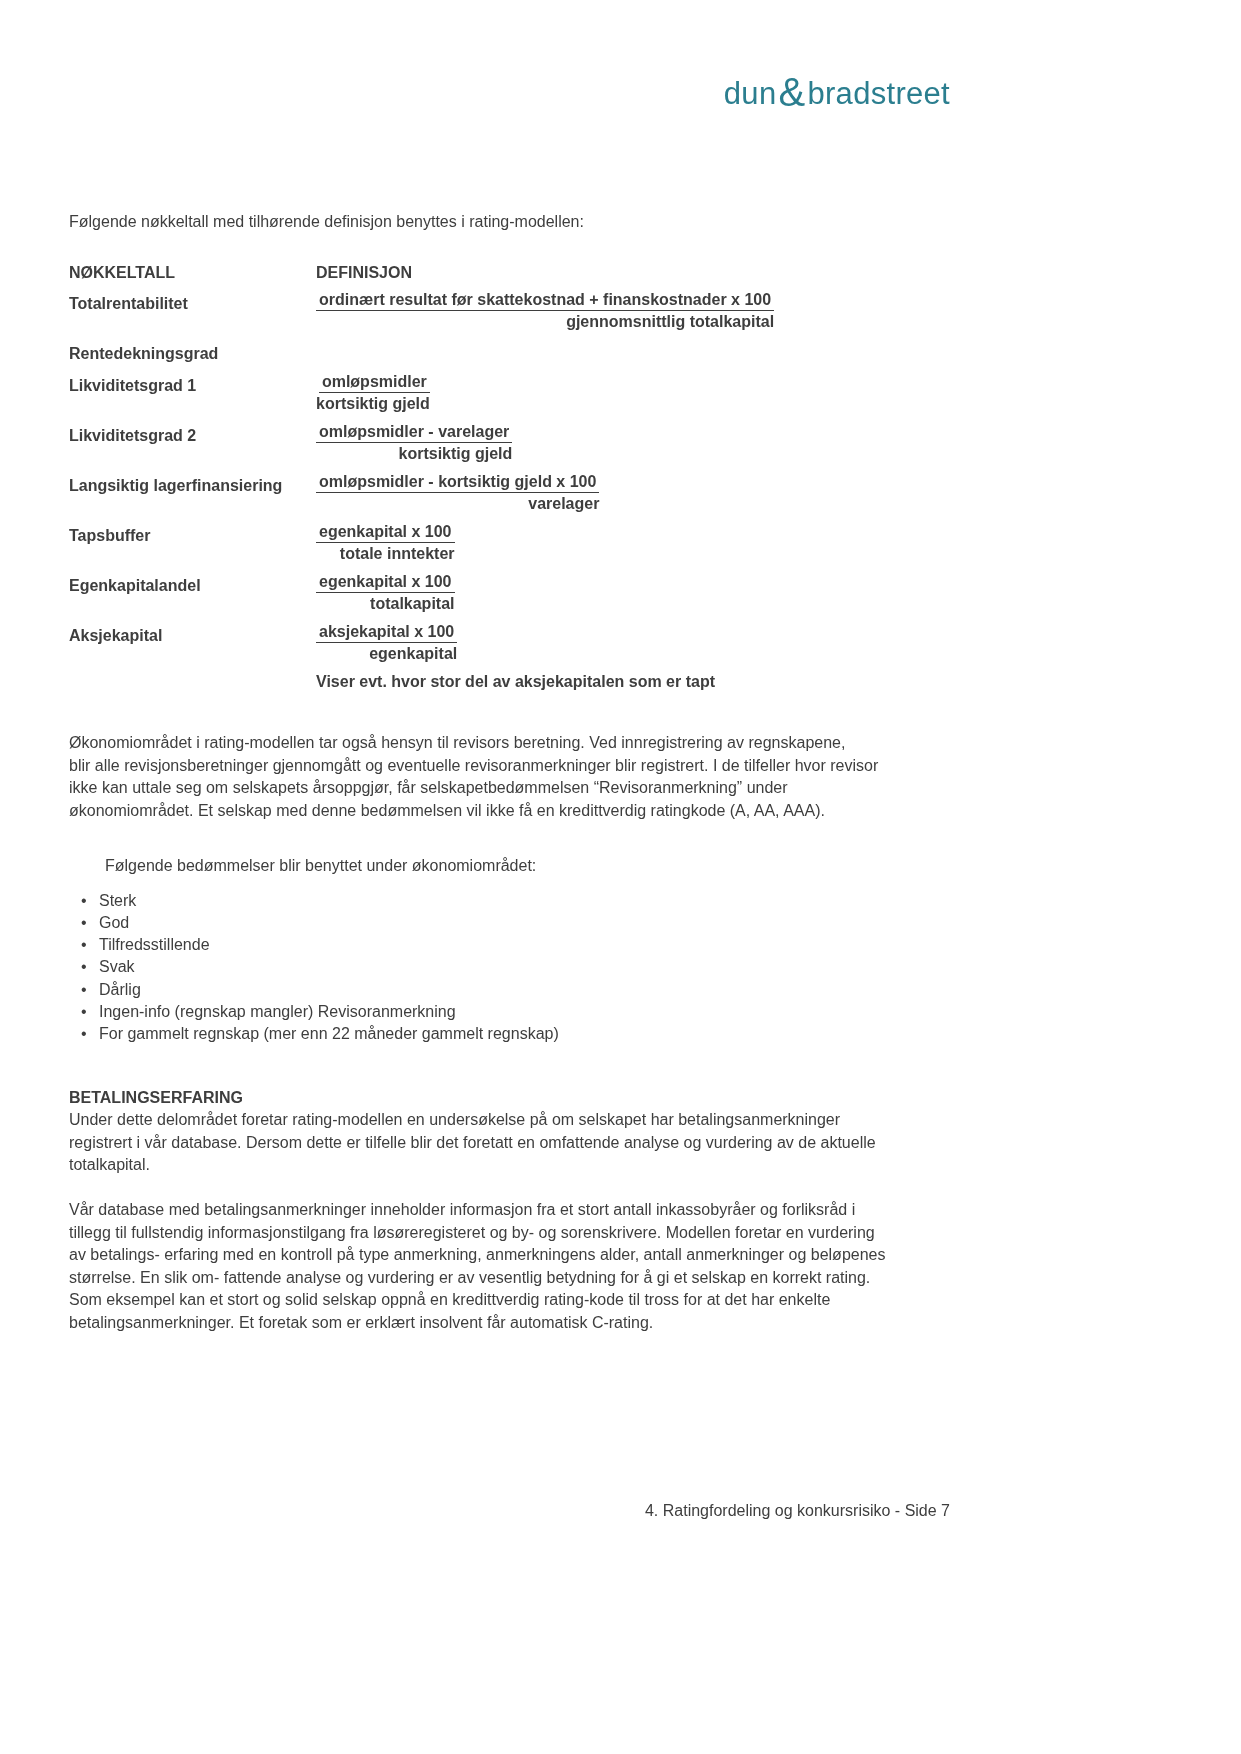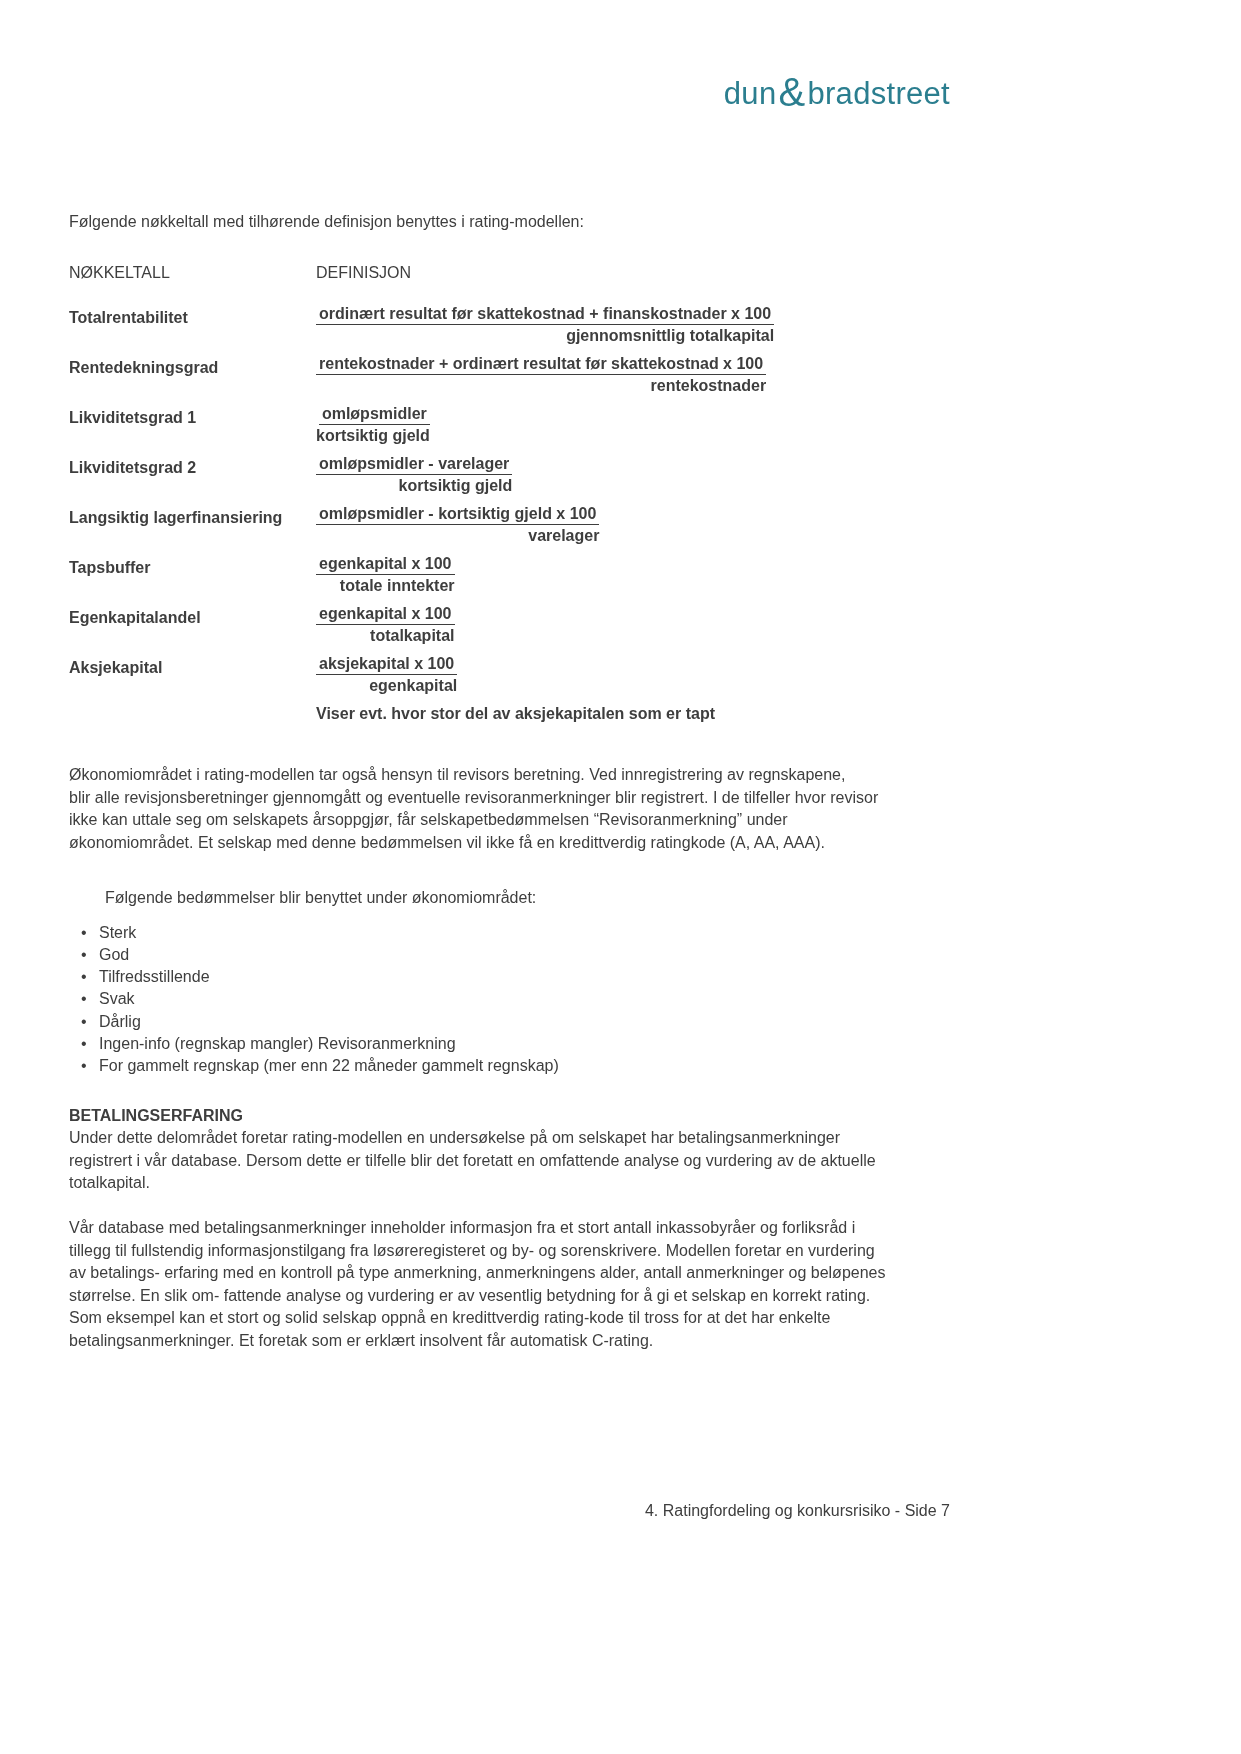--- a/index.html
+++ b/index.html
@@ -37,21 +37,21 @@
     top: 2px;
     margin: 0 2px;
   }
   
   .intro {
     margin: 97px 0 0 0;
     line-height: 22px;
   }
   
   .ratio-table { margin-top: 31px; }
-  .thead { display: flex; font-weight: 400; margin-bottom: 22px; }
+  .thead { display: flex; font-weight: 700; margin-bottom: 8px; }
   .col1 { flex: 0 0 247px; width: 247px; }
   .trow { display: flex; margin-bottom: 9px; font-weight: bold; }
   .trow .col1 { padding-top: 5px; }
   .fraction {
     display: inline-block;
     text-align: right;
     line-height: 19px;
   }
   .num {
     display: inline-block;
@@ -69,21 +69,21 @@
   .assess-intro { margin-top: 33px; line-height: 22.5px; margin-left: 36px; }
   .bullet-list { margin: 12px; padding: 0; list-style: none; }
   .bullet-list li { line-height: 22.3px; }
   .bullet-list li::before {
     content: "\2022";
     display: inline-block;
     width: 18px;
   }
   
   .section-heading {
-    margin-top: 27px;
+    margin-top: 41px;
     font-weight: 700;
     line-height: 22.5px;
   }
   .para-payment2 { margin-top: 22.5px; }
   
   .footer {
     position: absolute;
     top: 1502px;
     right: 291px;
     font-size: 16px;
@@ -113,26 +113,20 @@
             <div class="col2">
               <div class="fraction">
                 <div class="num">ordinært resultat før skattekostnad + finanskostnader x 100</div>
                 <div class="den">gjennomsnittlig totalkapital</div>
               </div>
             </div>
           </div>
 
           <div class="trow">
             <div class="col1">Rentedekningsgrad</div>
-            <div class="col2">
-              <div class="fraction">
-                <div class="num">rentekostnader + ordinært resultat før skattekostnad x 100</div>
-                <div class="den">rentekostnader</div>
-              </div>
-            </div>
           </div>
 
           <div class="trow">
             <div class="col1">Likviditetsgrad 1</div>
             <div class="col2">
               <div class="fraction">
                 <div class="num">omløpsmidler</div>
                 <div class="den">kortsiktig gjeld</div>
               </div>
             </div>

